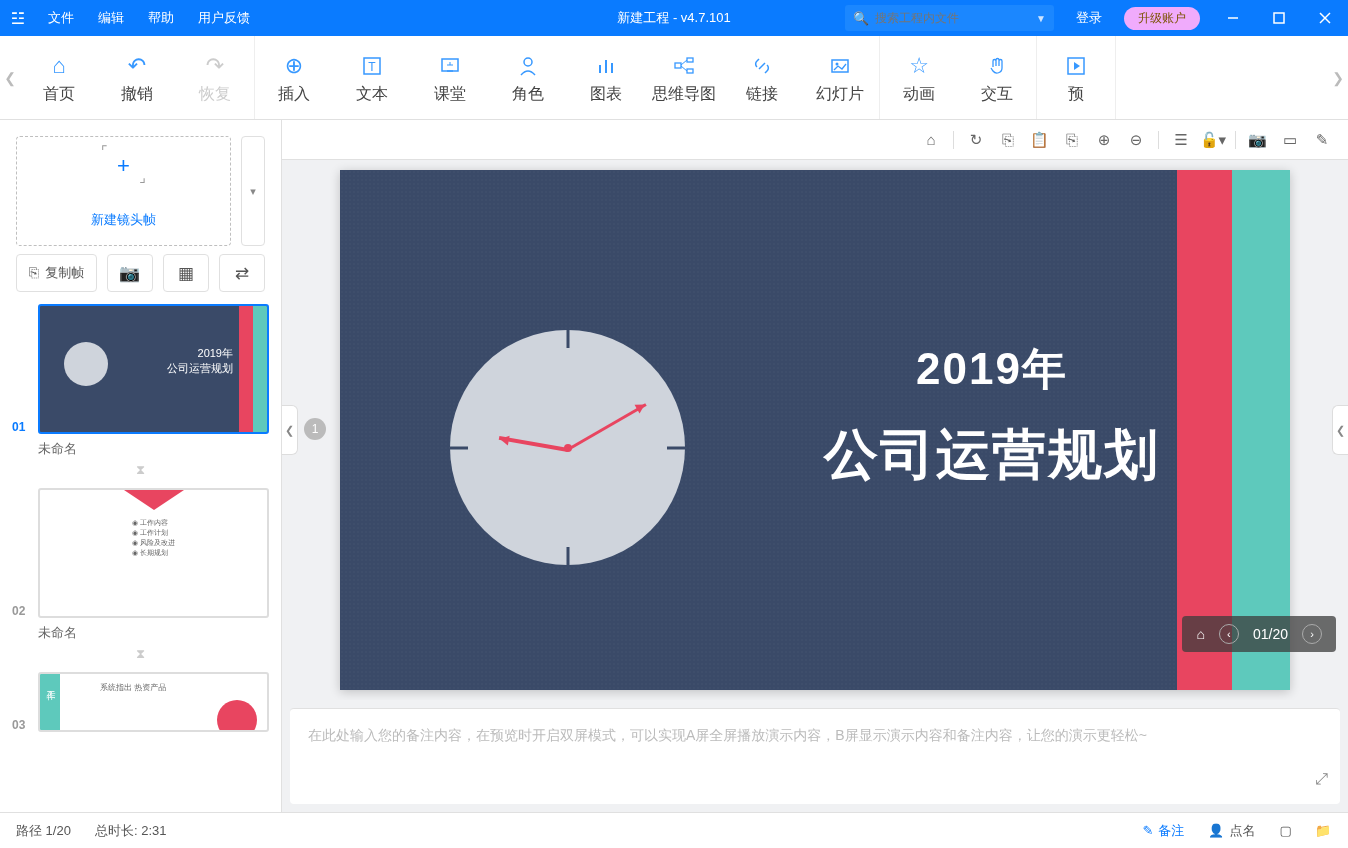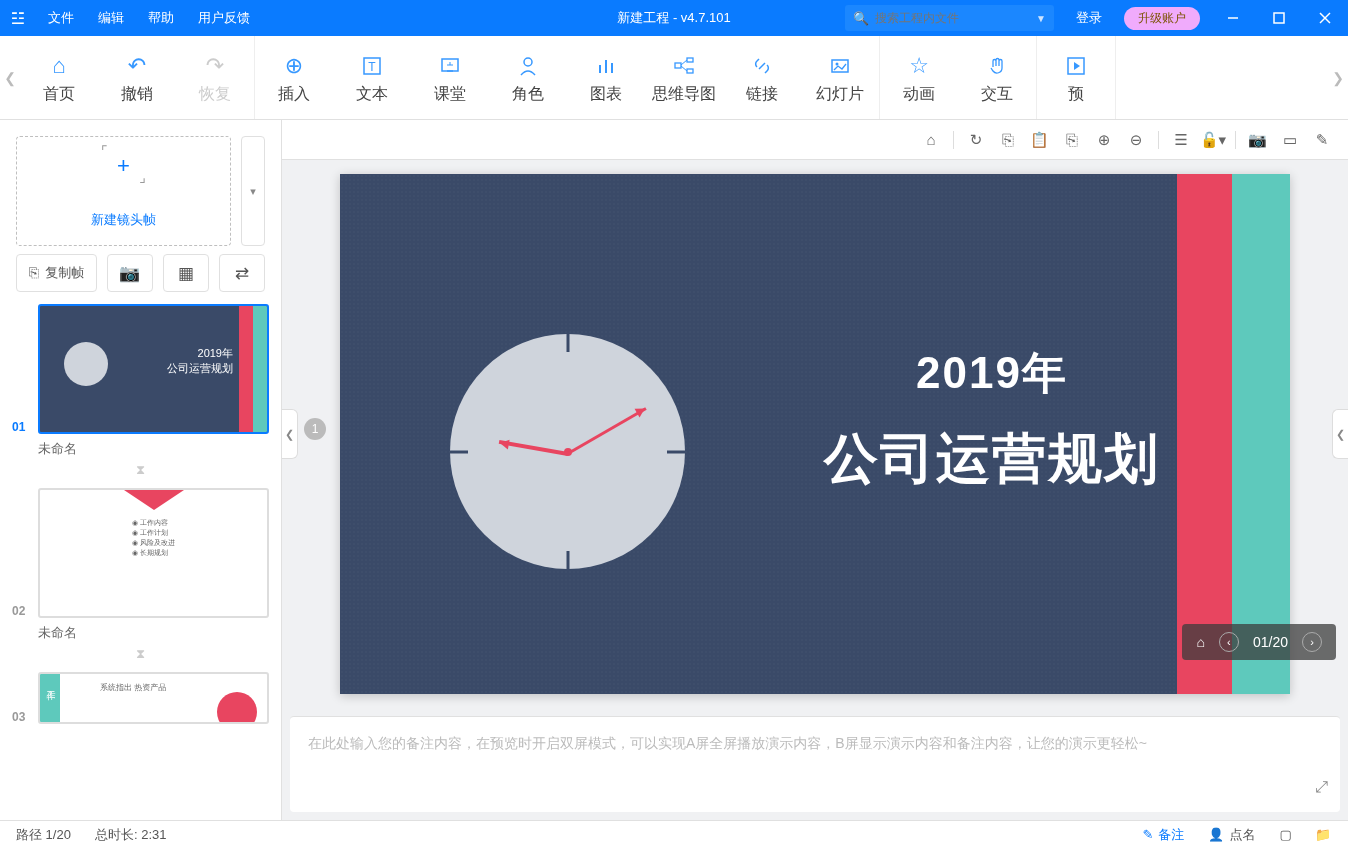--- a/index.html
+++ b/index.html
@@ -71,21 +71,21 @@
 .sc-text{position:absolute;right:130px;top:170px;color:#fff;text-align:center;}
 .sc-text .l1{font-size:44px;font-weight:bold;letter-spacing:2px;}
 .sc-text .l2{font-size:54px;font-weight:bold;letter-spacing:2px;margin-top:20px;}
 .pagenum-box{position:absolute;right:12px;bottom:48px;background:rgba(60,60,60,0.75);color:#fff;padding:8px 14px;border-radius:4px;display:flex;align-items:center;gap:14px;font-size:14px;}
 .pagenum-box .nav{width:20px;height:20px;border:1px solid #aaa;border-radius:50%;display:flex;align-items:center;justify-content:center;font-size:11px;cursor:pointer;}
 .side-collapse{position:absolute;left:0;top:50%;transform:translateY(-50%);width:16px;height:50px;background:#fff;border:1px solid #ddd;border-left:none;border-radius:0 6px 6px 0;display:flex;align-items:center;justify-content:center;cursor:pointer;color:#888;font-size:11px;}
 .side-collapse.right{left:auto;right:0;border:1px solid #ddd;border-right:none;border-radius:6px 0 0 6px;}
 .stepnum{position:absolute;left:22px;top:258px;background:#bbb;color:#fff;width:22px;height:22px;border-radius:11px;display:flex;align-items:center;justify-content:center;font-size:12px;}
 .notes{height:96px;background:#fff;border-top:1px solid #e0e0e0;margin:8px;border-radius:4px;padding:14px 18px;position:relative;color:#bbb;font-size:14px;line-height:1.8;}
 .notes .expand{position:absolute;right:12px;bottom:10px;color:#888;cursor:pointer;font-size:16px;}
-.statusbar{height:28px;background:#fff;border-top:1px solid #e0e0e0;display:flex;align-items:center;padding:0 16px;font-size:13px;color:#555;gap:24px;}
+.statusbar{height:36px;background:#fff;border-top:1px solid #e0e0e0;display:flex;align-items:center;padding:0 16px;font-size:13px;color:#555;gap:24px;}
 .statusbar .spacer{flex:1;}
 .statusbar .sbtn{display:flex;align-items:center;gap:5px;cursor:pointer;}
 .statusbar .sbtn.active{color:#0a7bff;}
 svg{display:block;}
 </style>
 </head>
 <body>
 
 <div class="titlebar">
   <div class="logo">☳</div>
@@ -300,21 +300,21 @@
             </div>
           </div>
         </div>
         <div class="slide-label">未命名</div>
         <div class="hourglass">⧗</div>
       </div>
 
       <div class="slide-item">
         <div class="slide-row">
           <div class="slide-num inactive">03</div>
-          <div class="thumb inactive" style="height:52px;">
+          <div class="thumb inactive" style="height:60px;">
             <div style="position:absolute;left:0;top:0;bottom:0;width:20px;background:#5ec9bc;"></div>
             <div style="position:absolute;left:4px;top:10px;color:#fff;font-size:9px;writing-mode:vertical-rl;">工作</div>
             <div style="position:absolute;right:10px;bottom:-10px;width:40px;height:40px;border-radius:50%;background:#e84560;"></div>
             <div style="position:absolute;left:60px;top:8px;font-size:8px;color:#666;">系统指出 热资产品</div>
           </div>
         </div>
       </div>
     </div>
   </div>
 

